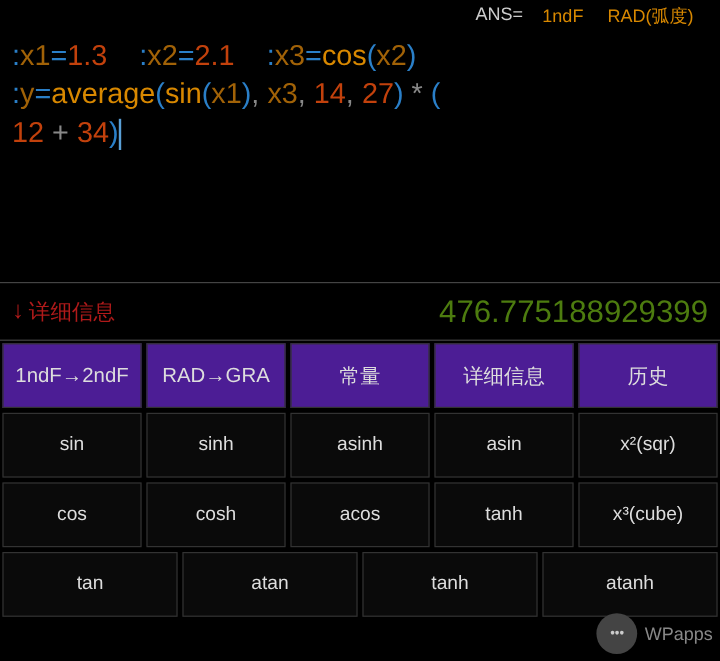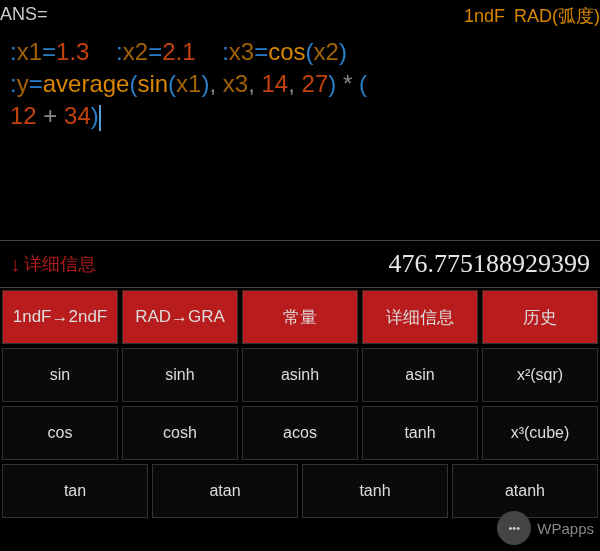--- a/index.html
+++ b/index.html
@@ -1,37 +1,37 @@
 <!DOCTYPE html>
 <html><head>
 <meta charset="utf-8">
 <style>
 *{margin:0;padding:0;box-sizing:border-box;font-family:Arial,sans-serif}
 body{background:#000;width:600px;height:551px;overflow:hidden;position:relative}
-.status-bar{display:flex;justify-content:space-between;padding:4px 0;font-size:18px}
+.status-bar{display:flex;justify-content:flex-end;padding:4px 22px;font-size:15px}
 .status-left{color:#ccc}
 .status-right{color:#d88800}
-.status-right span{margin-left:4px}
+.status-right span{margin-left:16px}
 .expr-area{padding:4px 10px;font-size:24px;line-height:32px;min-height:200px;font-family:"Courier New",monospace;word-break:break-all}
 .colon{color:#2a7fc8}
 .varname{color:#a16207}
 .eq{color:#2a7fc8}
 .num{color:#c2410c}
 .func{color:#d88800}
 .paren{color:#2a7fc8}
 .op{color:#888}
 .cursor{border-right:2px solid #5a9fd6;display:inline-block;height:26px;vertical-align:middle}
 .result-bar{display:flex;justify-content:space-between;align-items:center;border-top:1px solid #444;border-bottom:1px solid #444;padding:8px 10px;margin-top:8px}
 .detail-label{color:#b01a1a;font-size:18px;display:flex;align-items:center}
 .arrow-down{color:#b01a1a;font-size:20px;margin-right:4px}
-.result-num{color:#e5e5e5;font-size:26px;font-family:Liberation Serif, serif}
+.result-num{color:#4d7c0f;font-size:26px;font-family:Liberation Sans, sans-serif}
 .key-grid{display:flex;flex-direction:column}
 .key-row{display:flex}
 .key{flex:1;margin:2px;background:#0a0a0a;border:1px solid #333;color:#ddd;font-size:16px;height:54px;display:flex;align-items:center;justify-content:center;cursor:pointer}
-.key-top{background:#b91c1c;font-size:17px}
+.key-top{background:#4c1d95;font-size:17px}
 .watermark{position:absolute;bottom:6px;right:6px;display:flex;align-items:center;color:#888;font-size:15px}
 .wm-circle{display:inline-flex;align-items:center;justify-content:center;width:34px;height:34px;border-radius:50%;background:#444;color:#ccc;font-size:11px;margin-right:6px}
 </style>
 </head>
 <body>
 
 <div class="status-bar">
   <span class="status-left">ANS=</span>
   <span class="status-right">
     <span>1ndF</span>

